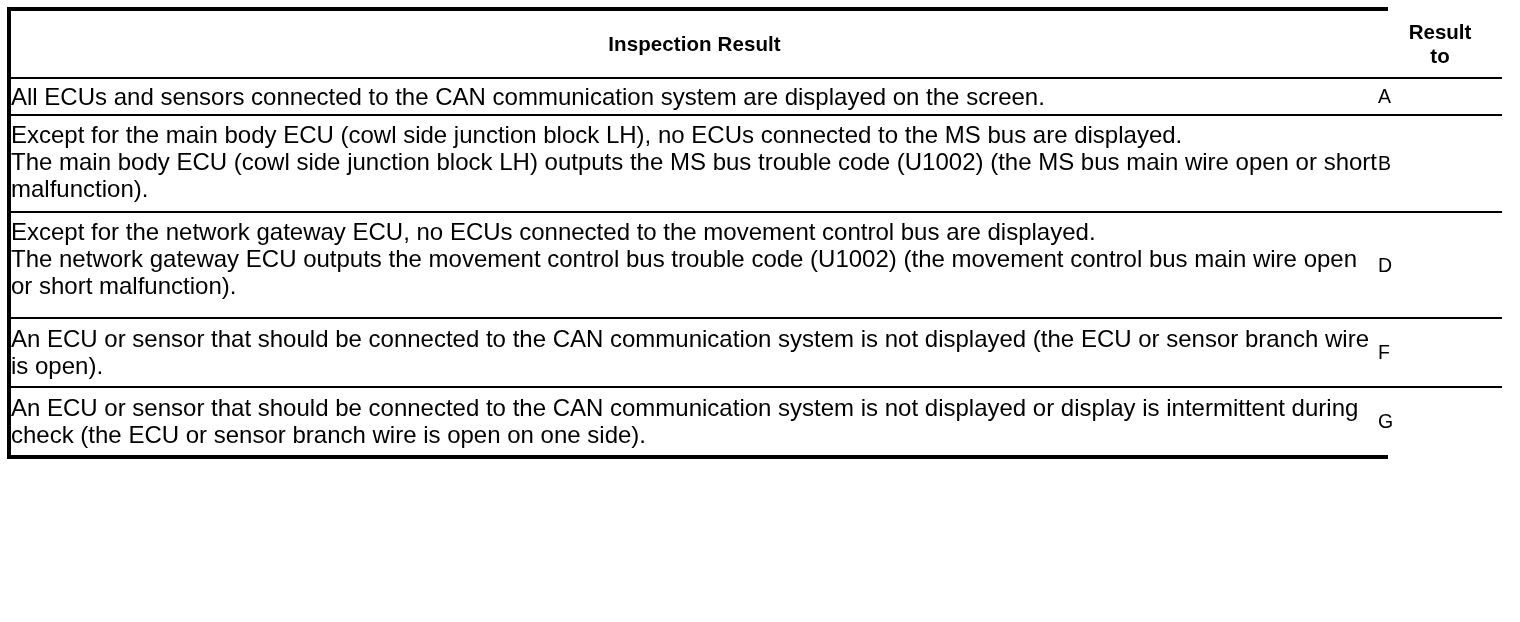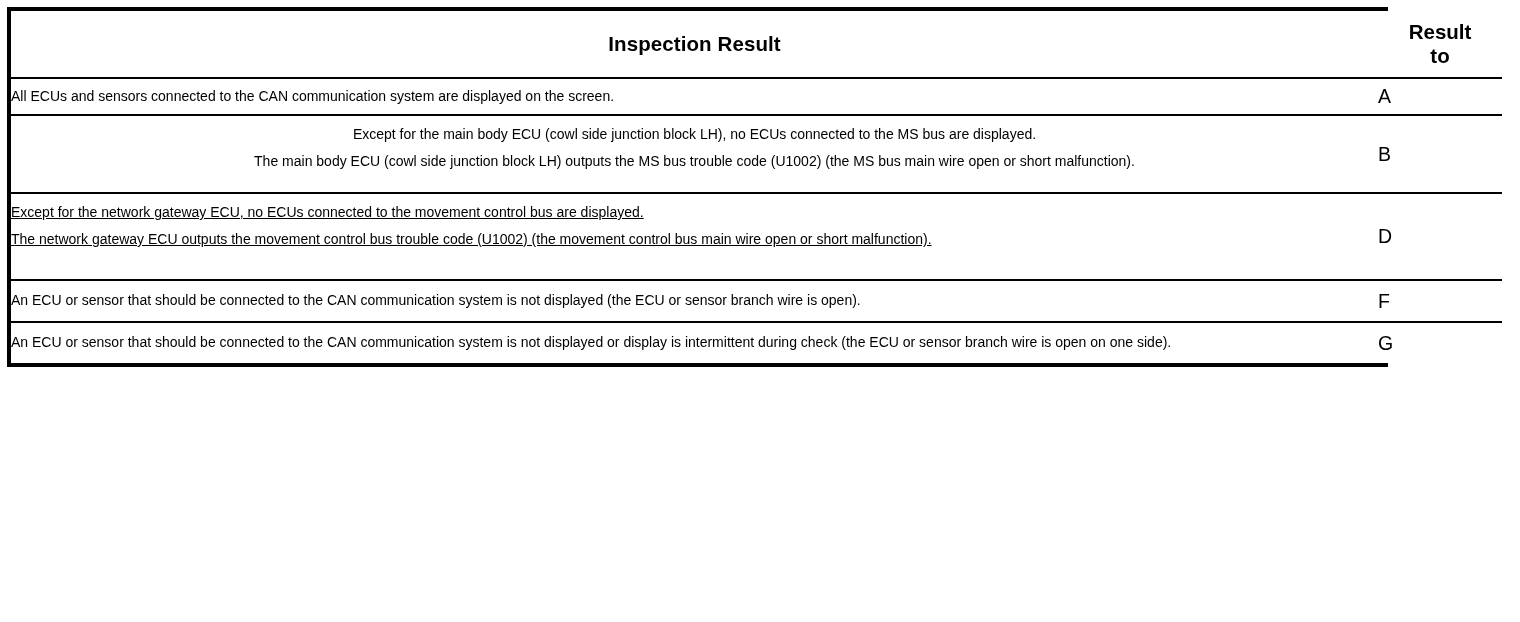--- a/index.html
+++ b/index.html
@@ -75,39 +75,39 @@
 
   .head-proceed {
     text-align: center;
     font-weight: bold;
     font-size: 20.5px;
     line-height: 24px;
     padding: 0 6px;
   }
 
   .result-text {
-    font-size: 14px;
+    font-size: 24px;
     line-height: 27px;
     text-align: left;
     padding: 5px 8px 5px 7px;
     white-space: pre-line;
   }
 
   .proceed-text {
     font-size: 19.5px;
     line-height: 27px;
     text-align: left;
     padding: 0 8px;
   }
 
   
   tr.r-a .result-text { padding-top: 4px; padding-bottom: 4px; }
-  tr.r-b .result-text { padding-top: 5px; padding-bottom: 17px; text-align: center; }
+  tr.r-b .result-text { padding-top: 5px; padding-bottom: 9px; }
   tr.r-c .result-text { padding-top: 5px; padding-bottom: 8px; }
-  tr.r-d .result-text { padding-top: 5px; padding-bottom: 26px; text-decoration: underline; }
+  tr.r-d .result-text { padding-top: 5px; padding-bottom: 18px; }
   tr.r-e .result-text { padding-top: 5px; padding-bottom: 7px; }
   tr.r-f .result-text { padding-top: 6px; padding-bottom: 7px; }
   tr.r-g .result-text { padding-top: 6px; padding-bottom: 7px; }
 </style>
 </head>
 <body>
 
 <div class="page">
   <div class="table-wrap">
     <table class="inspection-table">

